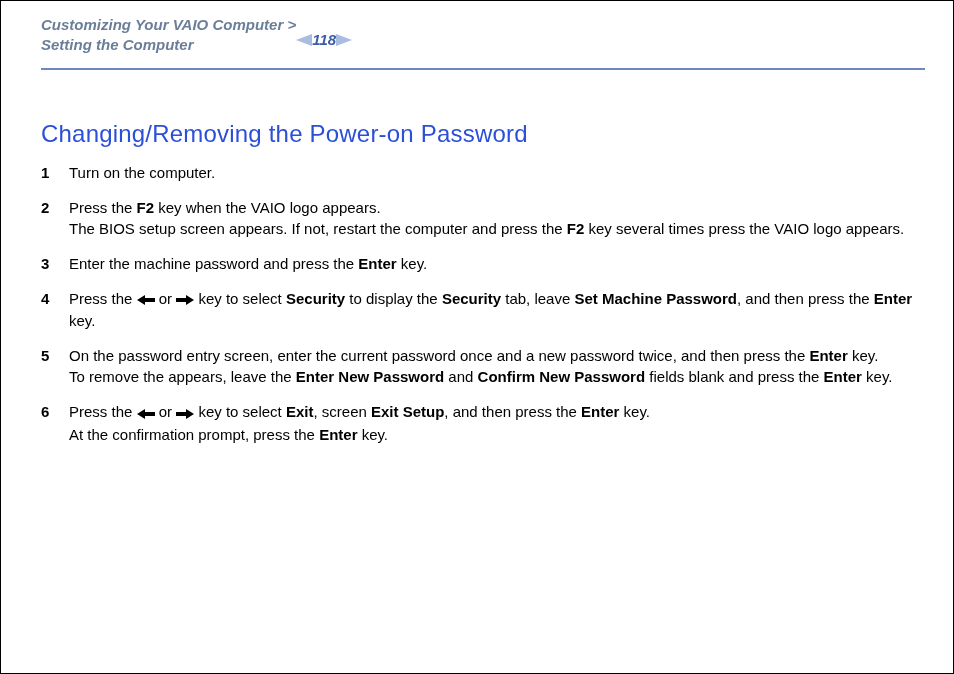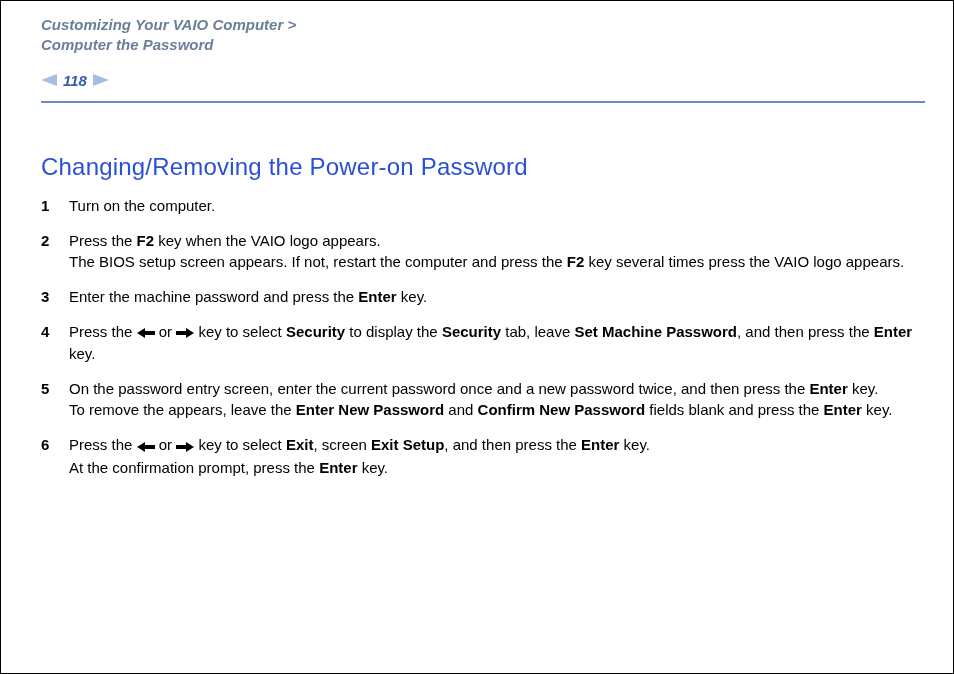--- a/index.html
+++ b/index.html
@@ -1,40 +1,40 @@
 <!DOCTYPE html>
 <html><head>
 <meta charset="utf-8">
 <style>
   html,body{margin:0;padding:0;width:954px;height:674px;background:#fff;font-family:Arial,Helvetica,sans-serif;font-size:15px;color:#000;}
   .page{box-sizing:border-box;width:954px;height:674px;border:1px solid #000;position:relative;}
-  .header{padding:14px 28px 6px 40px;display:flex;justify-content:flex-end;align-items:flex-start;flex-direction:column;}
+  .header{padding:14px 28px 6px 40px;display:flex;justify-content:flex-start;align-items:flex-start;}
   .breadcrumb{color:#6b7e99;font-size:15px;font-weight:bold;font-style:italic;line-height:1.35;}
   .breadcrumb .gt{font-weight:bold;}
-  .pagenav{display:flex;align-items:center;gap:6px;color:#3b5da8;font-weight:bold;font-style:italic;padding-top:16px;}
+  .pagenav{display:flex;align-items:center;gap:0;color:#3b5da8;font-weight:bold;font-style:italic;padding-top:16px;}
   .pagenav svg{display:block;}
   .rule{border:none;border-top:2px solid #6b88c2;margin:6px 28px 0 40px;}
   .content{padding:18px 28px 0 40px;margin-top:32px;}
   h1{color:#2b4fd8;font-weight:normal;font-size:24px;margin:0 0 14px 0;letter-spacing:.2px;}
   .subhead{color:#8d8d8d;font-size:18px;margin:0 0 16px 0;}
   ol.steps{list-style:none;padding:0;margin:0;}
   ol.steps>li{display:flex;align-items:flex-start;margin-bottom:14px;line-height:1.4;}
   .num{font-weight:bold;width:28px;flex:0 0 28px;}
   .step-body{flex:1;}
   b{font-weight:bold;}
   .arrow{display:inline-block;vertical-align:middle;}
 </style>
 </head>
 <body>
 
 <div class="page">
   <div class="header">
     <div class="breadcrumb">
       <span>Customizing Your VAIO Computer</span><span class="gt"> &gt;</span><br>
-      <span>Computer the Password</span>
+      <span>Setting the Computer</span>
     </div>
     <div class="pagenav">
       <span>
           <svg width="16" height="12" viewBox="0 0 16 12">
             <polygon points="16,0 16,12 0,6" fill="#a9bde0"></polygon>
           </svg>
         </span>
       <span>118</span>
       <span>
           <svg width="16" height="12" viewBox="0 0 16 12">

